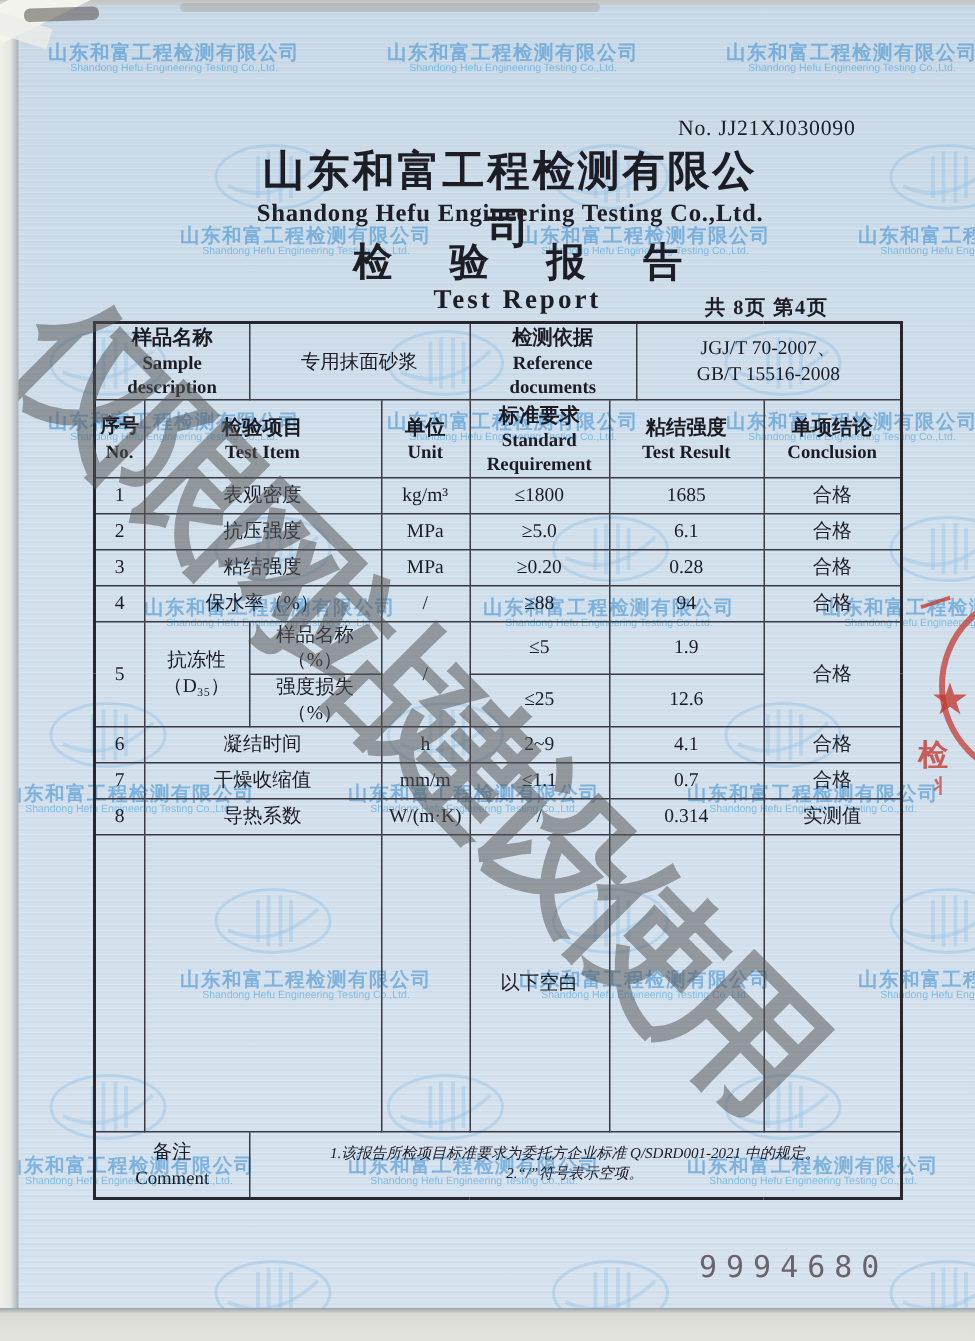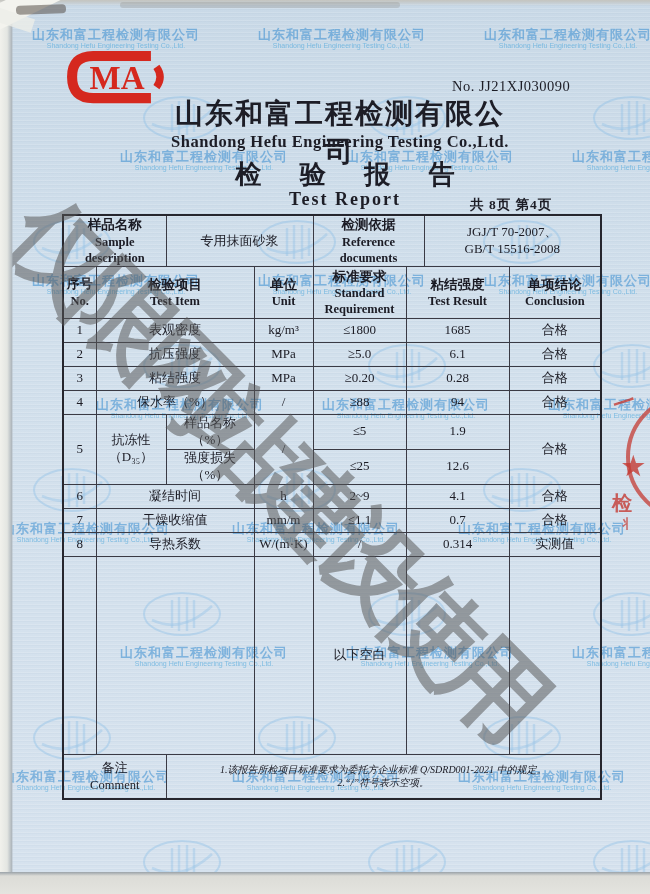--- a/index.html
+++ b/index.html
@@ -271,27 +271,20 @@
           <path d="M32 12 V40 M39 9 V43 M47 9 V43 M54 12 V40" stroke="rgba(130,185,230,.5)" stroke-width="2.5" fill="none"></path>
           <path d="M12 32 Q42 46 72 18" stroke="rgba(130,185,230,.5)" stroke-width="2.5" fill="none"></path>
         </svg></div>
       <div class="oval" style="left: 590px; top: 836px;"><svg width="84" height="52" viewBox="0 0 84 52">
           <ellipse cx="42" cy="26" rx="38" ry="21" fill="none" stroke="rgba(130,185,230,.55)" stroke-width="2"></ellipse>
           <path d="M32 12 V40 M39 9 V43 M47 9 V43 M54 12 V40" stroke="rgba(130,185,230,.5)" stroke-width="2.5" fill="none"></path>
           <path d="M12 32 Q42 46 72 18" stroke="rgba(130,185,230,.5)" stroke-width="2.5" fill="none"></path>
         </svg></div>
     </div>
 
-  <div class="hdr-el cma">
-    <svg width="110" height="58" viewBox="0 0 120 62">
-      <path d="M97 8 H34 Q11 8 11 31 Q11 54 34 54 H97" fill="none" stroke="#d5281e" stroke-width="11"></path>
-      <path d="M103 20 Q111 31 103 42" fill="none" stroke="#d5281e" stroke-width="8"></path>
-      <text x="60" y="44" text-anchor="middle" font-family="Liberation Serif, DejaVu Serif, serif" font-size="36" font-weight="bold" fill="#d5281e">MA</text>
-    </svg>
-  </div>
   <div class="hdr-el report-no">No. JJ21XJ030090</div>
   <div class="hdr-el company-cn">山东和富工程检测有限公司</div>
   <div class="hdr-el company-en">Shandong Hefu Engineering Testing Co.,Ltd.</div>
   <div class="hdr-el title-en">Test Report</div>
   <div class="hdr-el title-cn">检 验 报 告</div>
   <div class="hdr-el page-info">共 8页  第4页</div>
 
   <table class="report">
     <colgroup>
       <col style="width:33px">
@@ -443,20 +436,21 @@
       <circle cx="92" cy="72" r="62" fill="none" stroke="rgba(196,59,51,.75)" stroke-width="4"></circle>
       <text x="18" y="28" font-size="22" font-weight="bold" fill="rgba(196,59,51,.8)" transform="rotate(-18 18 28)" font-family="Liberation Sans, DejaVu Sans, sans-serif">一</text>
       <path d="M24 78 l7 5 -2.7 8.2 7-5 7 5 -2.7 -8.2 7 -5 -8.6 0 -2.7 -8.2 -2.7 8.2 z" fill="rgba(196,59,51,.8)"></path>
       <text x="14" y="125" font-size="20" font-weight="bold" fill="rgba(196,59,51,.8)" font-family="Liberation Sans, DejaVu Sans, sans-serif">检</text>
       <text x="24" y="144" font-size="14" font-weight="bold" fill="rgba(196,59,51,.7)" font-family="Liberation Sans, DejaVu Sans, sans-serif">丬</text>
     </svg>
   </div>
 
   <div class="diag">仅限网站建设使用</div>
 
+  <div class="footer-number">9994680</div>
 </div>
 
 <div class="edge-left"></div>
 <div class="edge-bottom"></div>
 <div class="edge-top"></div>
 <div class="corner-a"></div>
 <div class="corner-b"></div>
 <div class="smudge-a"></div>
 <div class="smudge-b"></div>
 

